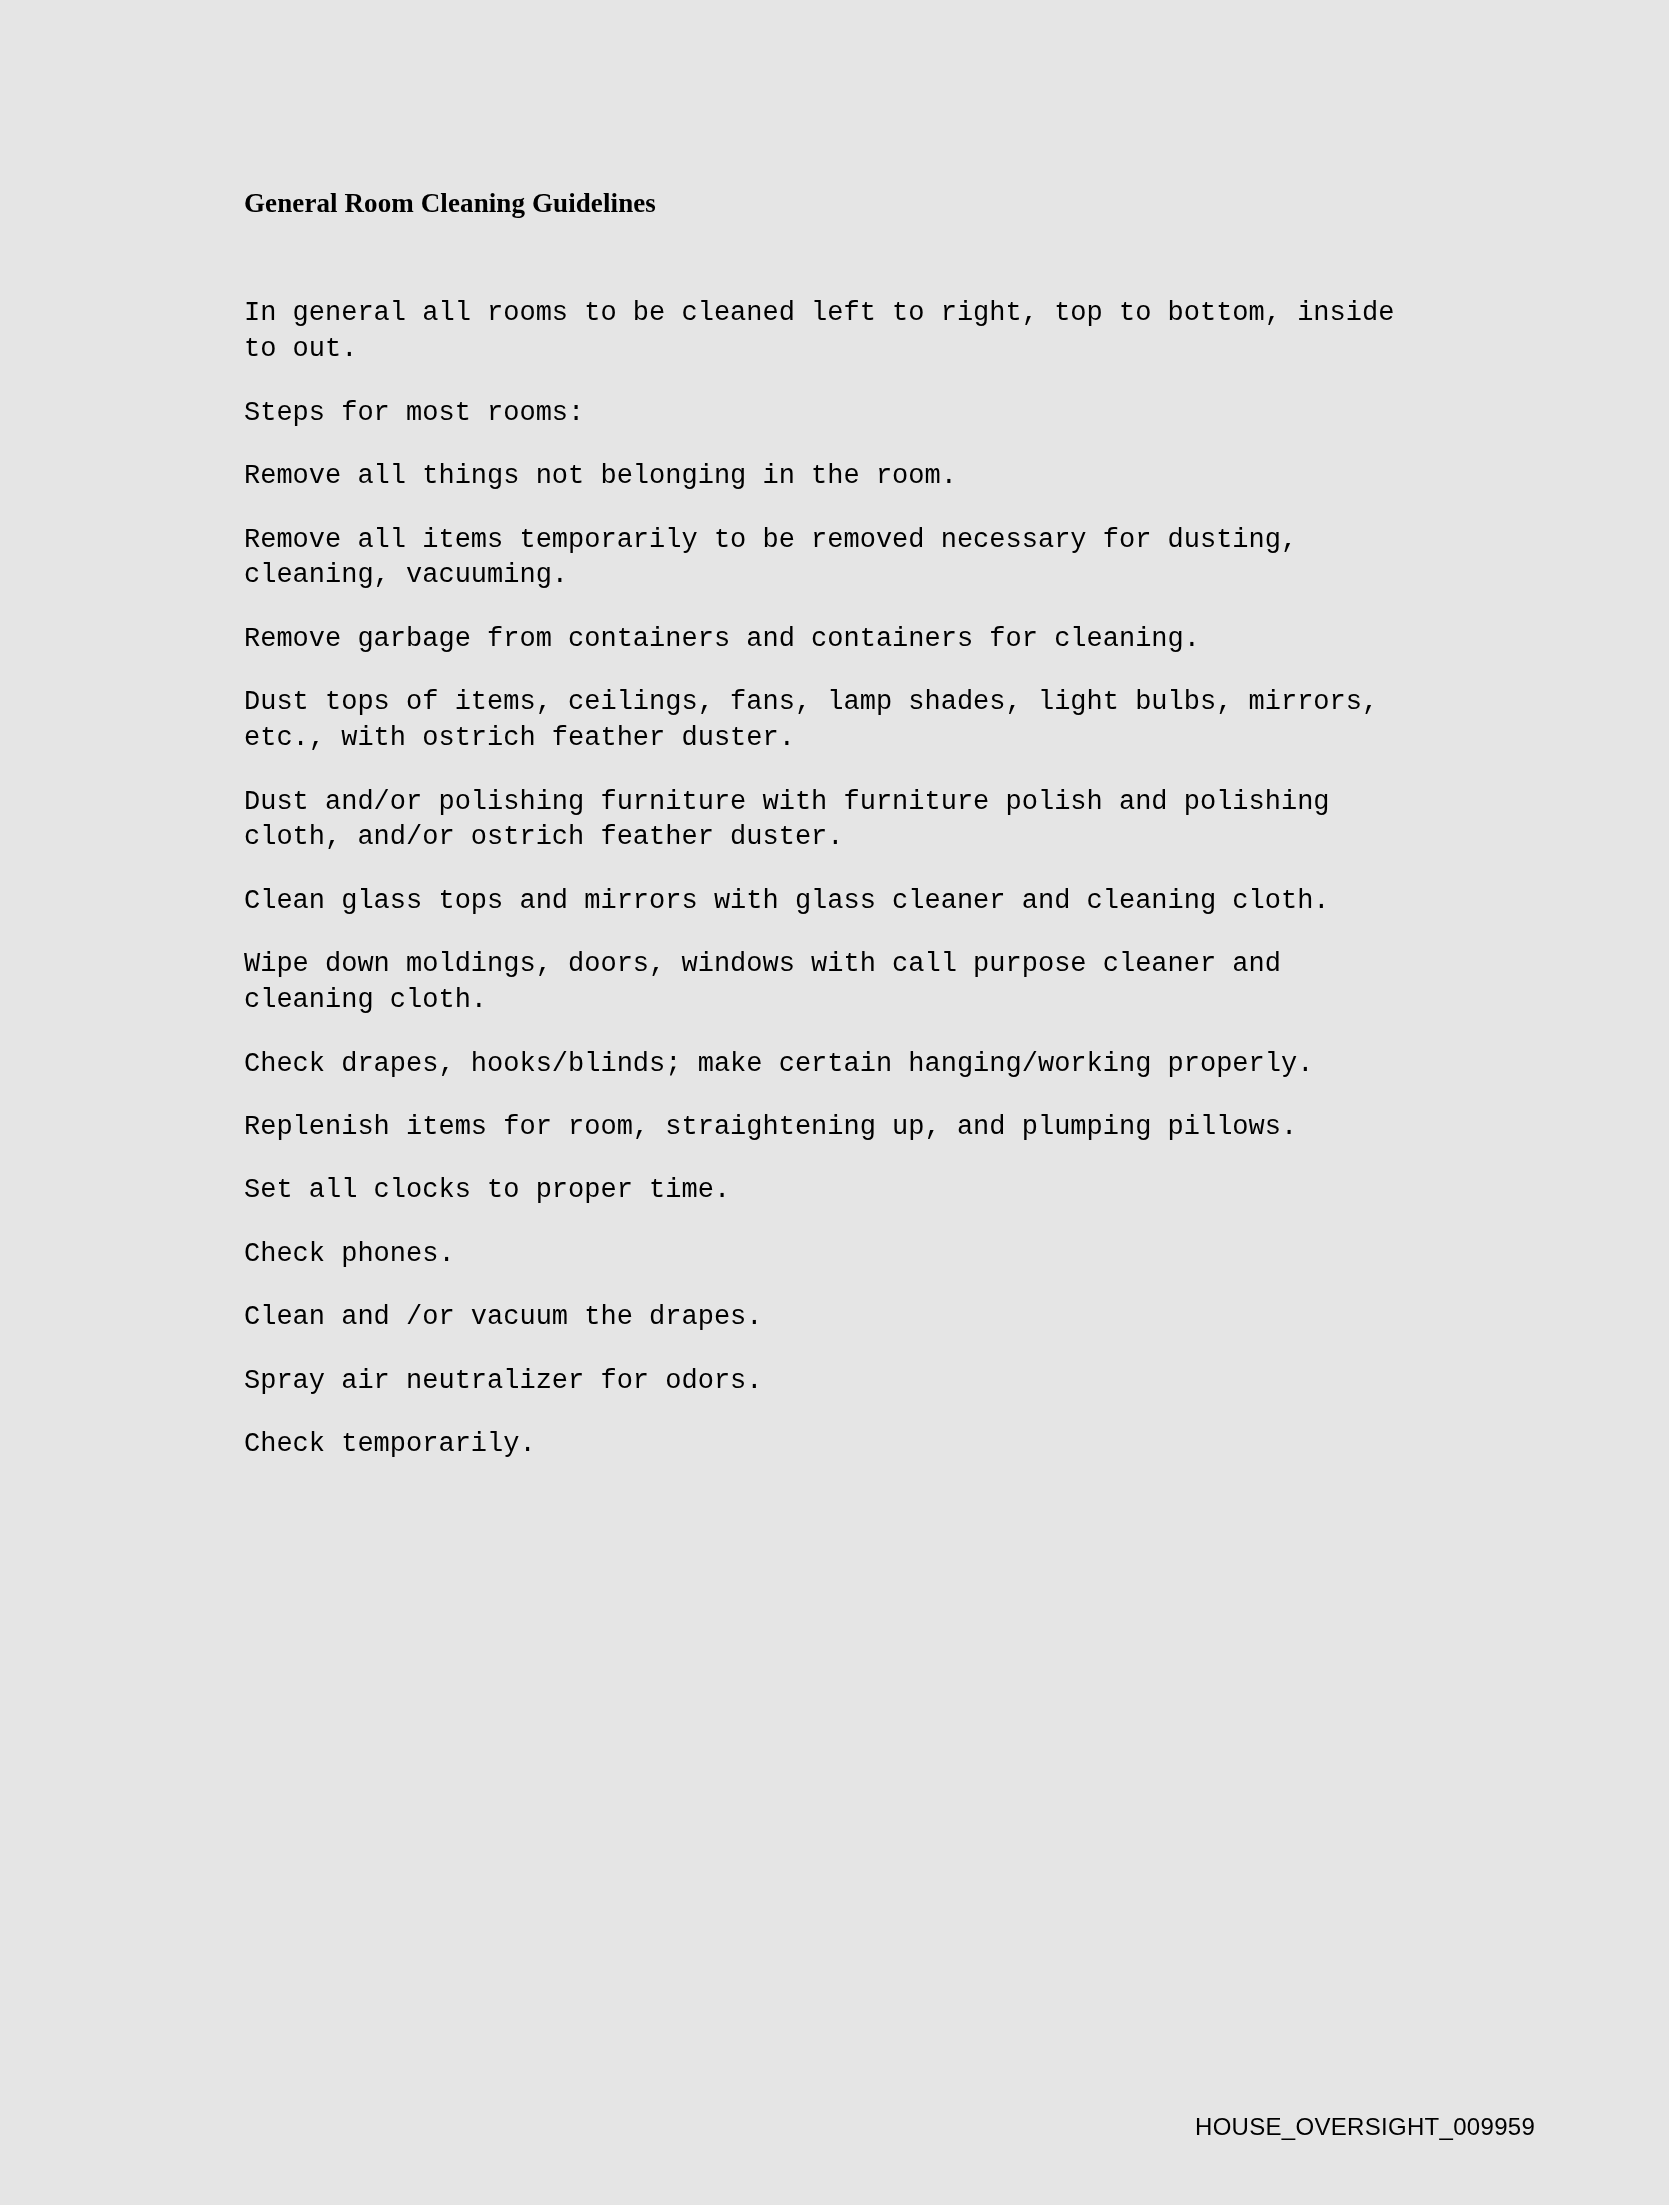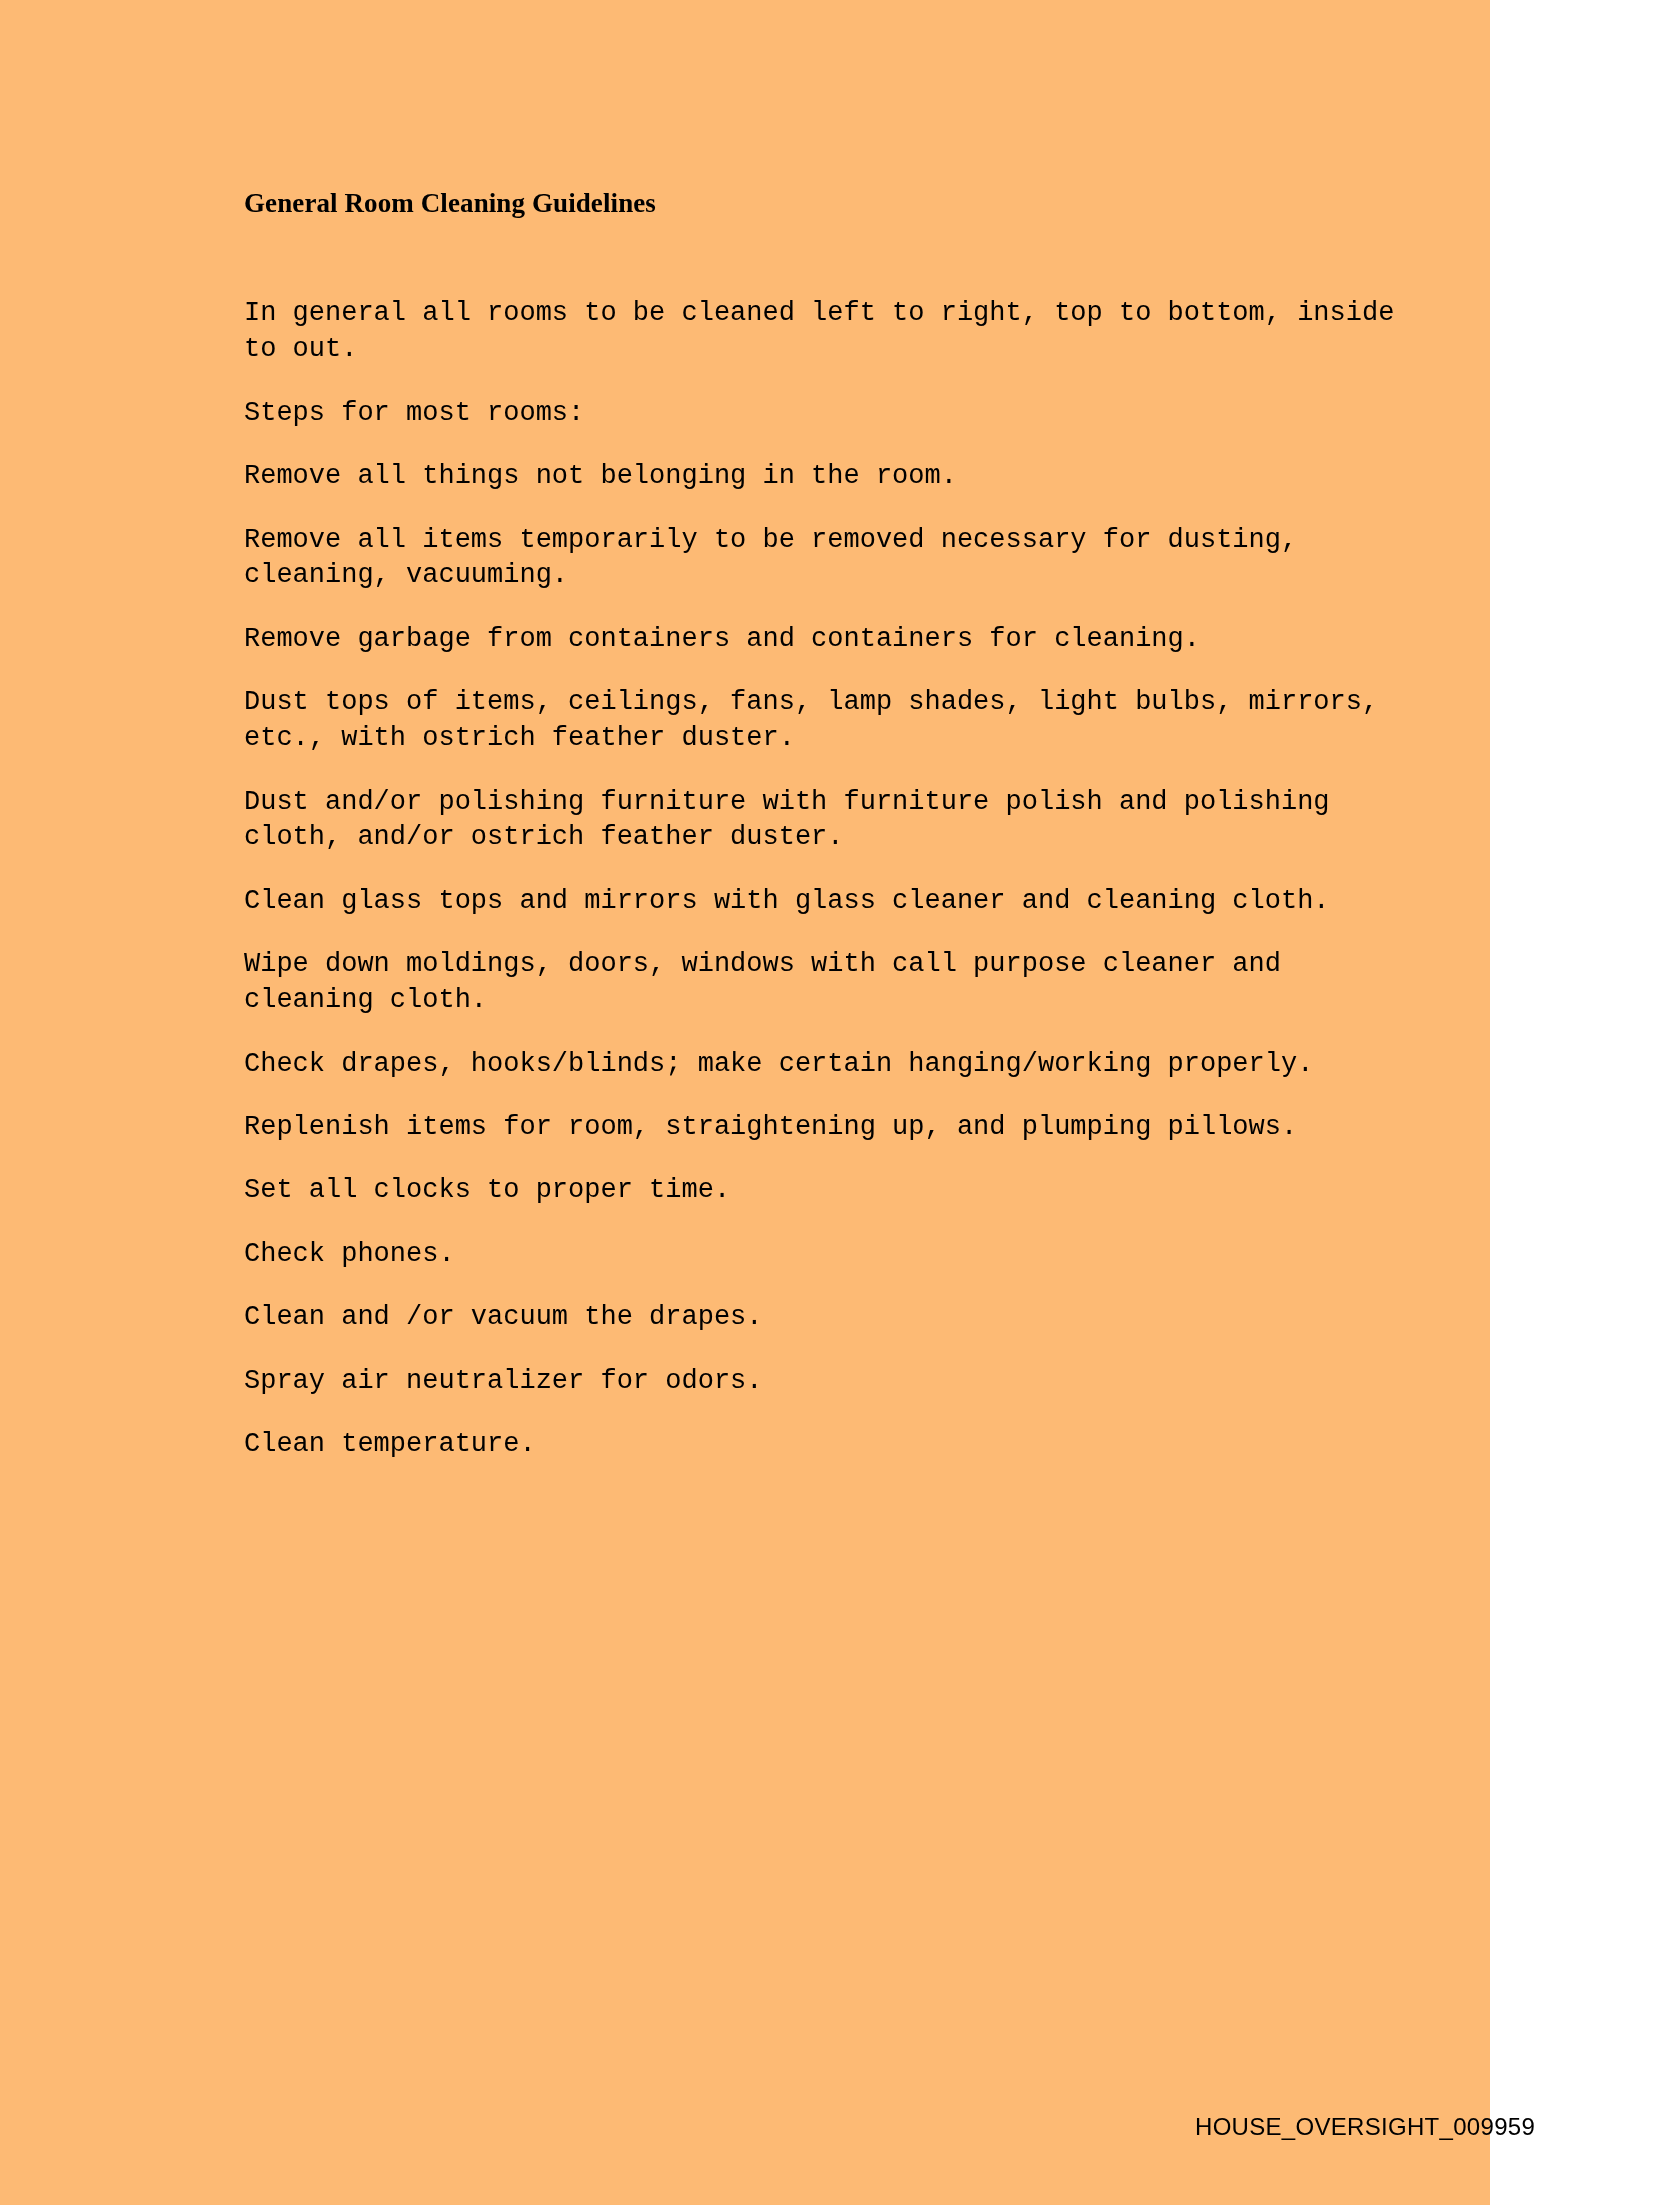--- a/index.html
+++ b/index.html
@@ -11,23 +11,23 @@
     width: 1669px;
     height: 2205px;
     position: relative;
     font-family: "Liberation Serif", serif;
     color: #000000;
   }
   .page {
     position: absolute;
     top: 0;
     left: 0;
-    width: 1490px;
+    width: 1669px;
     height: 2205px;
-    background: #fdba74;
+    background: #e5e5e5;
     box-sizing: border-box;
   }
   .content {
     position: absolute;
     left: 244px;
     top: 187px;
     width: 1178px;
   }
   .doc-title {
     font-weight: bold;
@@ -106,20 +106,20 @@
 
     <p class="para">Check phones.</p>
     <div class="spacer-para"></div>
 
     <p class="para">Clean and /or vacuum the drapes.</p>
     <div class="spacer-para"></div>
 
     <p class="para">Spray air neutralizer for odors.</p>
     <div class="spacer-para"></div>
 
-    <p class="para">Clean temperature.</p>
+    <p class="para">Check temporarily.</p>
 
   </div>
 
   <div class="footer-stamp">HOUSE_OVERSIGHT_009959</div>
 
 </div>
 
 
 </body></html>

